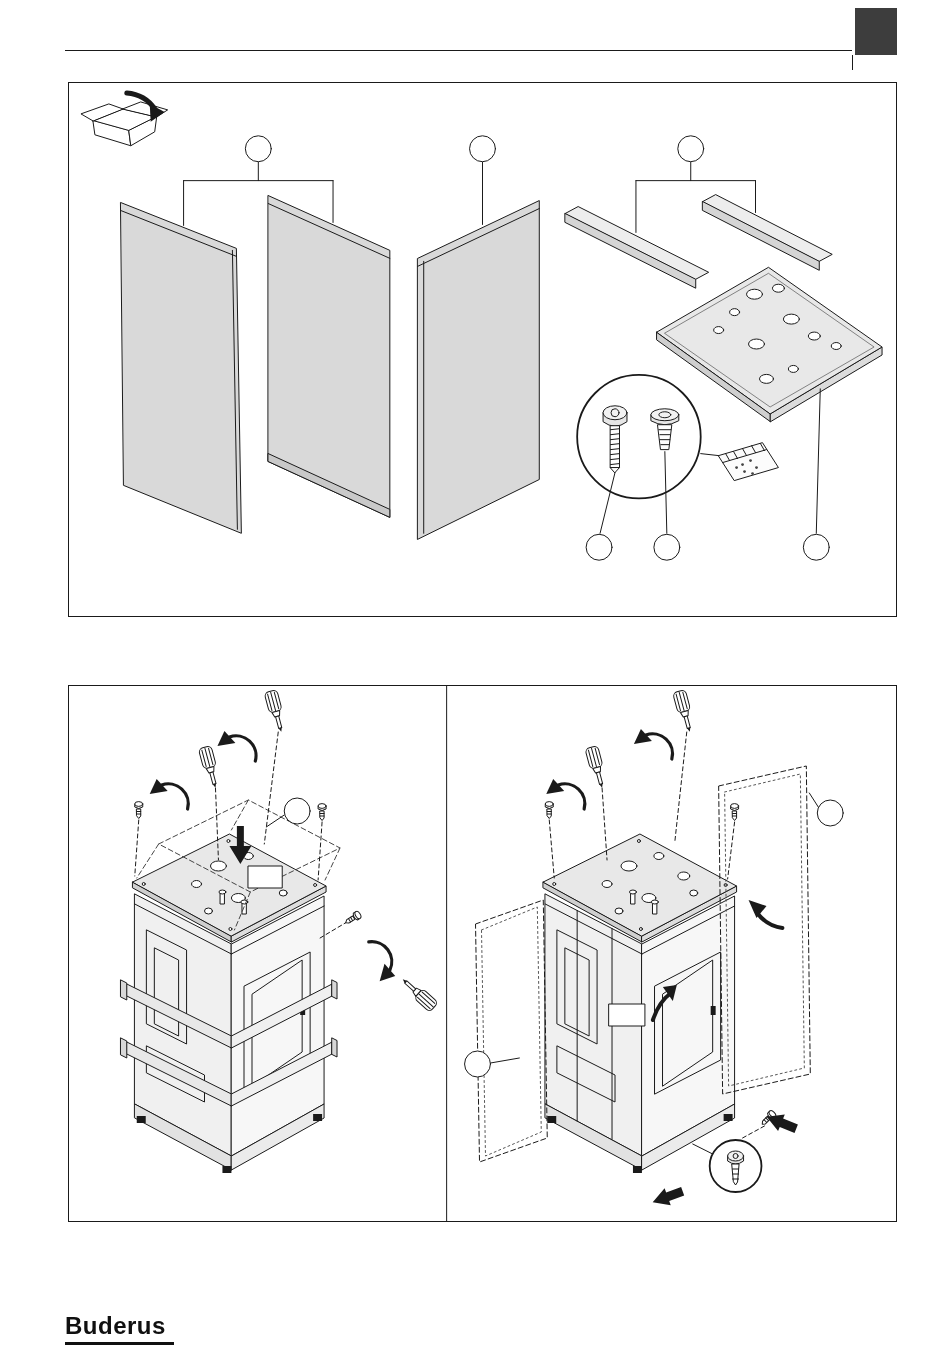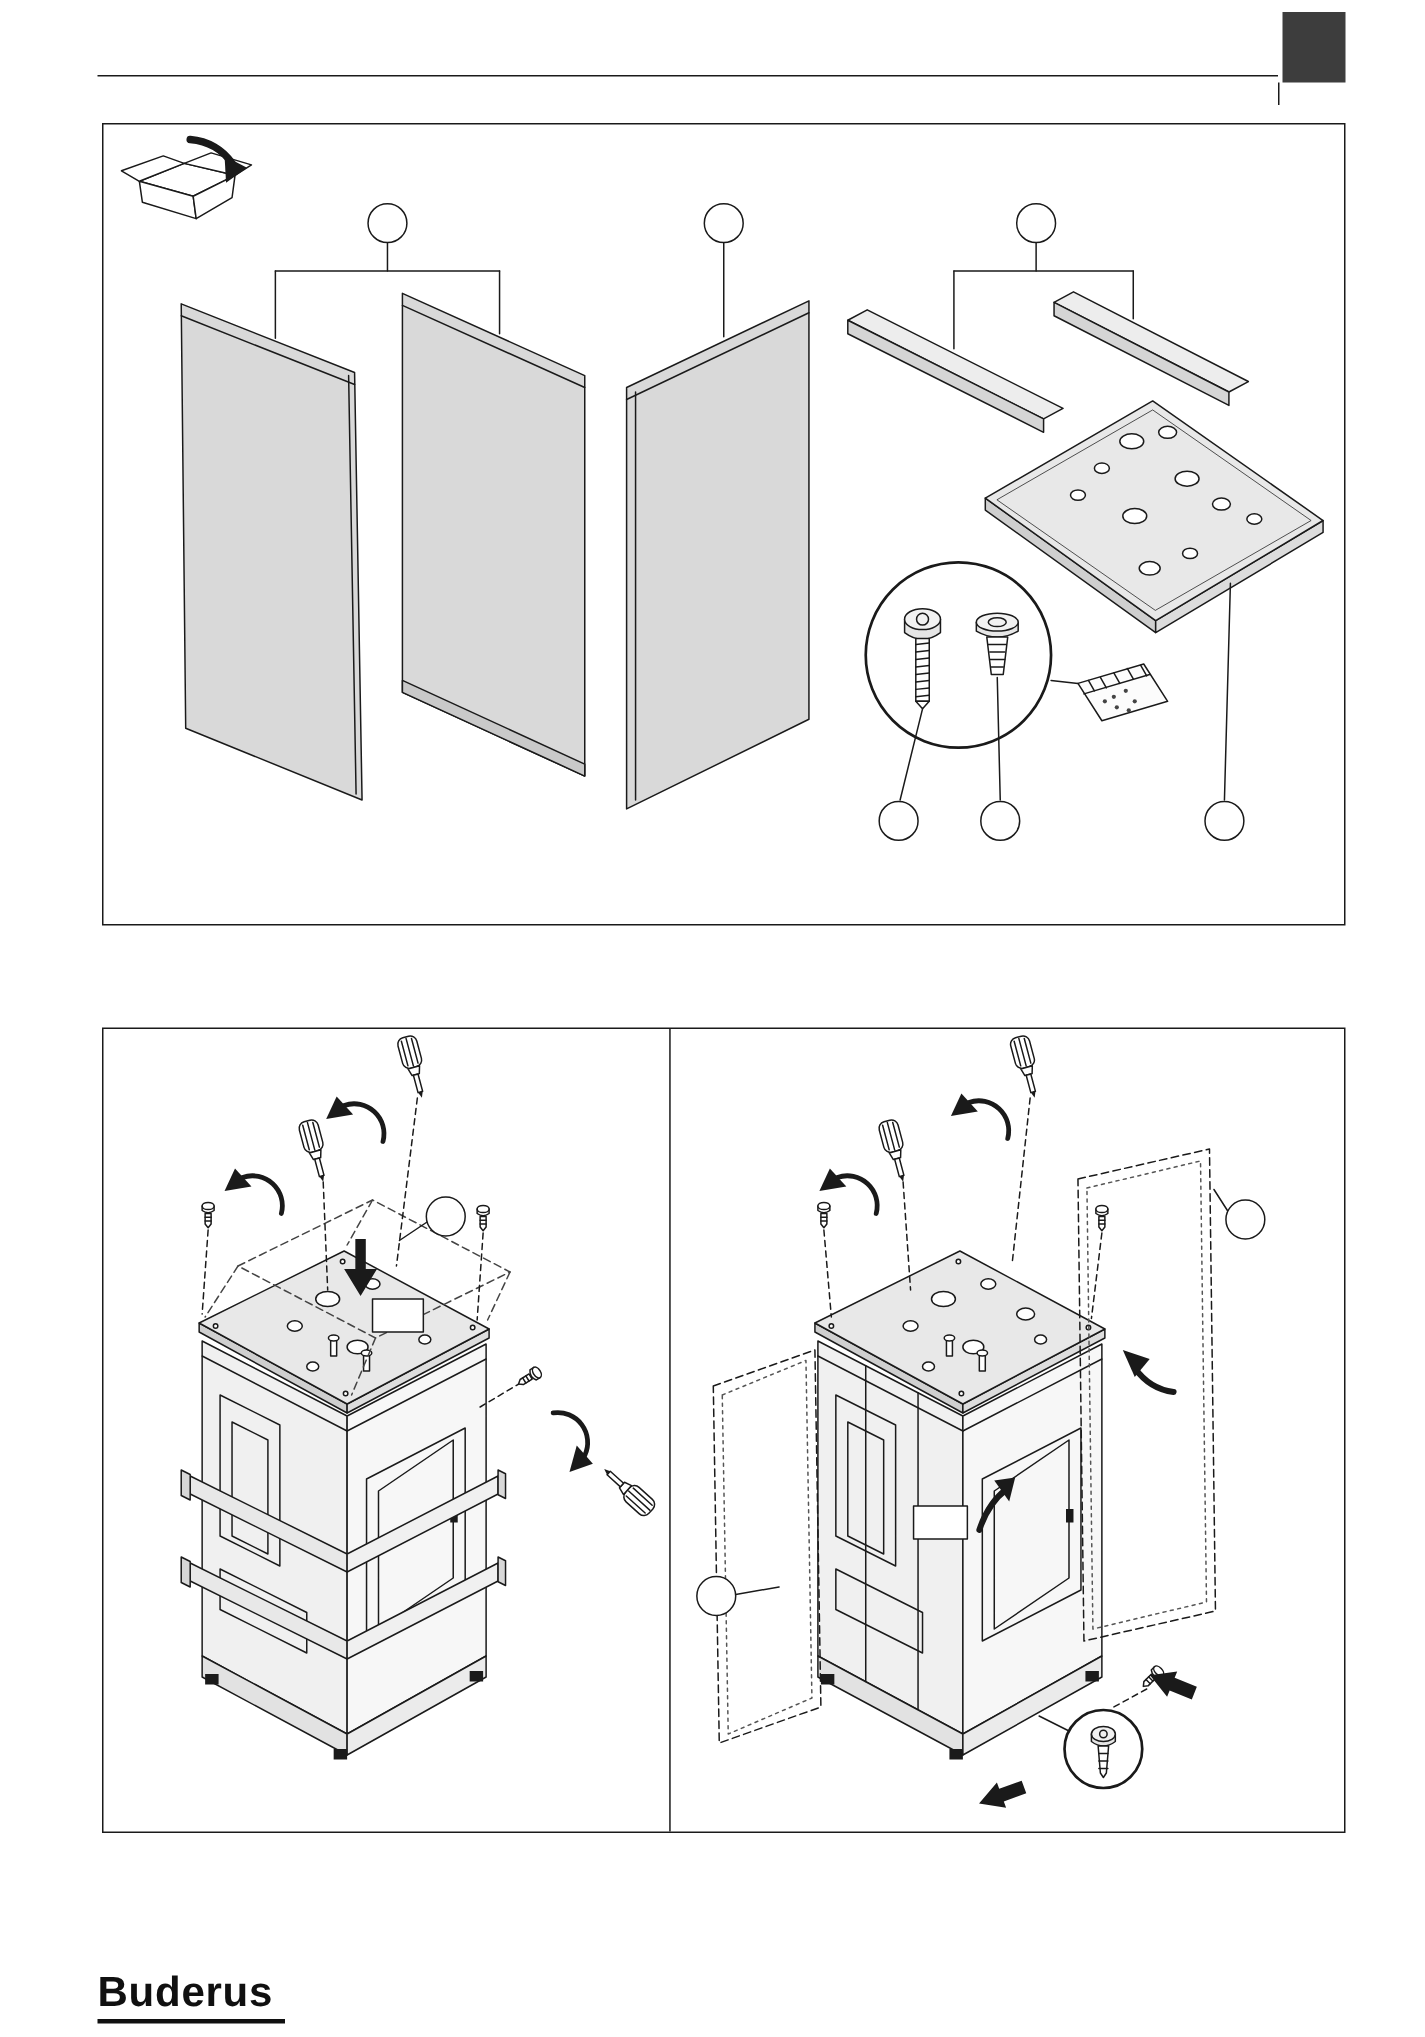--- a/index.html
+++ b/index.html
@@ -11,21 +11,21 @@
   .page { position:absolute; inset:0; background:#fff; }
   .header-rule { position:absolute; left:65px; top:50px; width:787px; height:1px; background:#1a1a1a; }
   .header-tick { position:absolute; left:852px; top:55px; width:1px; height:15px; background:#1a1a1a; }
   .corner-tab  { position:absolute; left:855px; top:8px; width:42px; height:47px; background:#3d3d3d; }
   .figure { position:absolute; left:68px; width:829px; border:1px solid #1a1a1a; background:#fff; }
   .figure1 { top:82px;  height:535px; }
   .figure2 { top:685px; height:537px; }
   .figure svg { display:block; width:100%; height:100%; }
   .footer { position:absolute; left:65px; top:1312px; }
   .brand {
-    display:inline-block; font-weight:bold; font-size:28px; letter-spacing:0.5px;
+    display:inline-block; font-weight:bold; font-size:24px; letter-spacing:0.5px;
     color:#101010; border-bottom:3px solid #101010; padding:0 8px 2px 0;
   }
   svg text { font-family:"Liberation Sans", sans-serif; font-size:12px; }
 </style>
 </head>
 <body>
 
 <div class="page">
 
   <div class="header-rule"></div>

